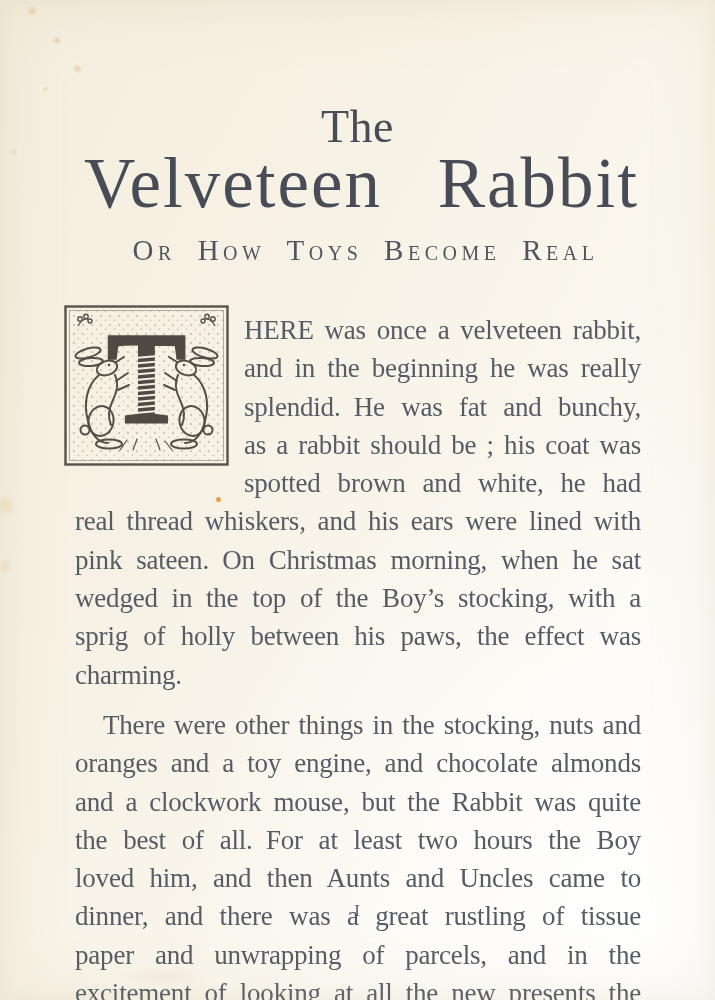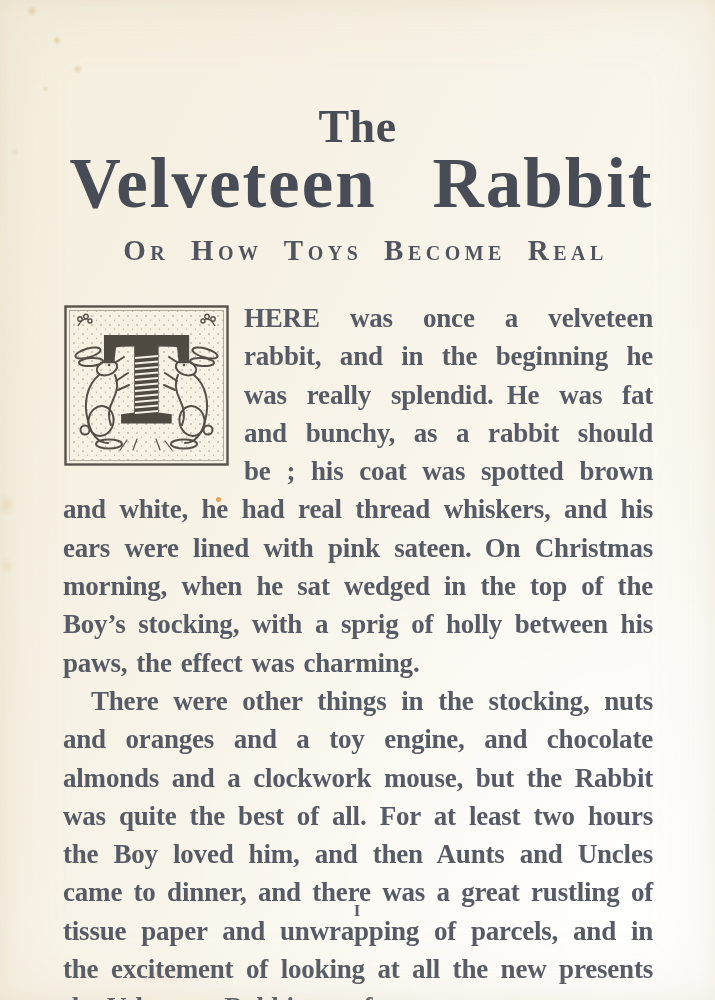--- a/index.html
+++ b/index.html
@@ -6,21 +6,20 @@
   body {
     width:715px; height:1000px;
     font-family:"Liberation Serif", serif;
     background:#fdfcf8;
   }
   .scan-page {
     position:relative; width:715px; height:1000px; overflow:hidden;
     background:
       radial-gradient(120% 90% at 90% 92%, rgba(255,255,255,0.85) 0%, rgba(255,255,255,0) 55%),
       linear-gradient(118deg, #f4eede 0%, #f7f2e6 38%, #fbf8f0 72%, #fdfcf9 100%);
-    font-weight: bold;
   }
   .vignette {
     position:absolute; inset:0; pointer-events:none;
     box-shadow: inset 0 0 70px rgba(198,178,138,0.16), inset 0 0 18px rgba(198,178,138,0.10);
   }
   .title-the {
     position:absolute; top:104px; left:0; right:0;
     text-align:center; font-size:46px; line-height:1;
     color:#474c56; letter-spacing:0.5px;
   }
@@ -33,21 +32,21 @@
     position:absolute; top:236px; left:16px; right:0;
     text-align:center; font-variant:small-caps;
     font-size:29px; line-height:1; color:#51555f;
     letter-spacing:4.5px; word-spacing:10px;
   }
   .body-text {
     position:absolute; top:299px; left:63px; width:590px;
     font-size:27px; line-height:38.3px; color:#565b65;
     text-align:justify; letter-spacing:-0.2px; word-spacing:2.5px;
   }
-  .body-text p { margin:0; }
+  .body-text p { margin:12px; }
   .para-2 { text-indent:28px; }
   .initial-block {
     float:left; width:167px; height:163px;
     margin:5px 14px 6px 0;
   }
   .page-number {
     position:absolute; top:901px; left:0; right:0;
     text-align:center; font-variant:small-caps;
     font-size:17px; color:#5a5e68; letter-spacing:1px;
   }

